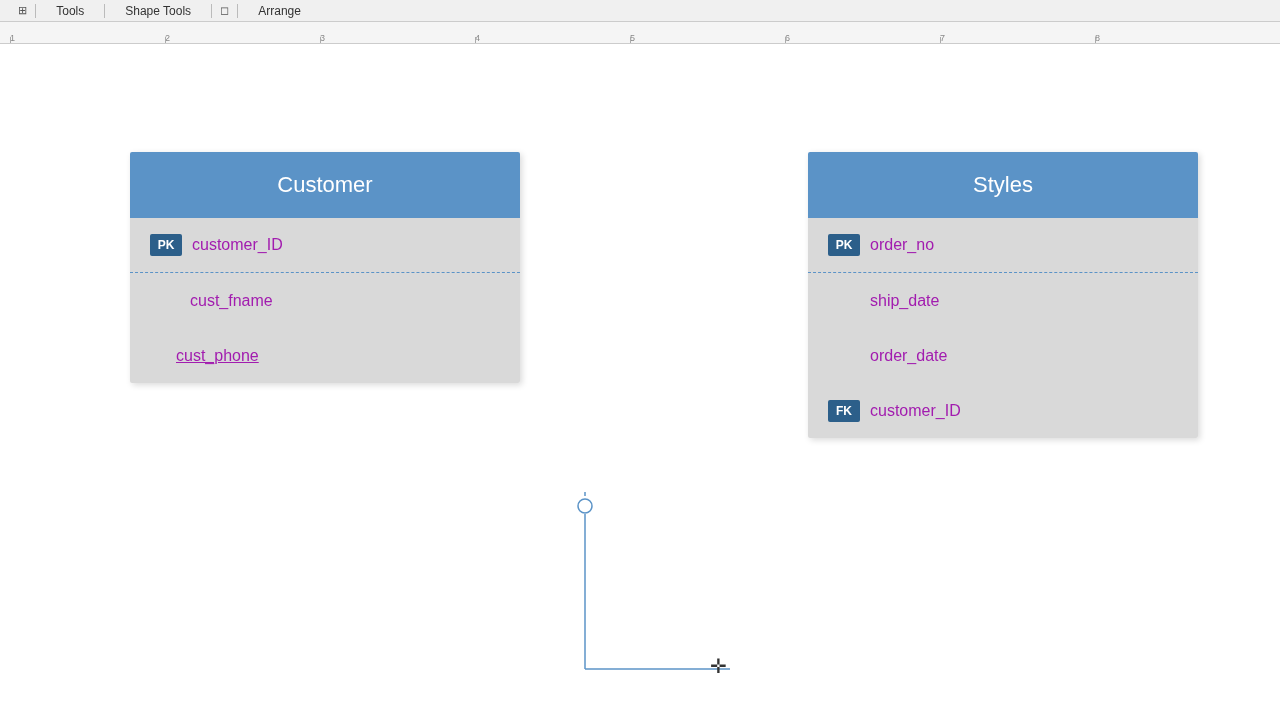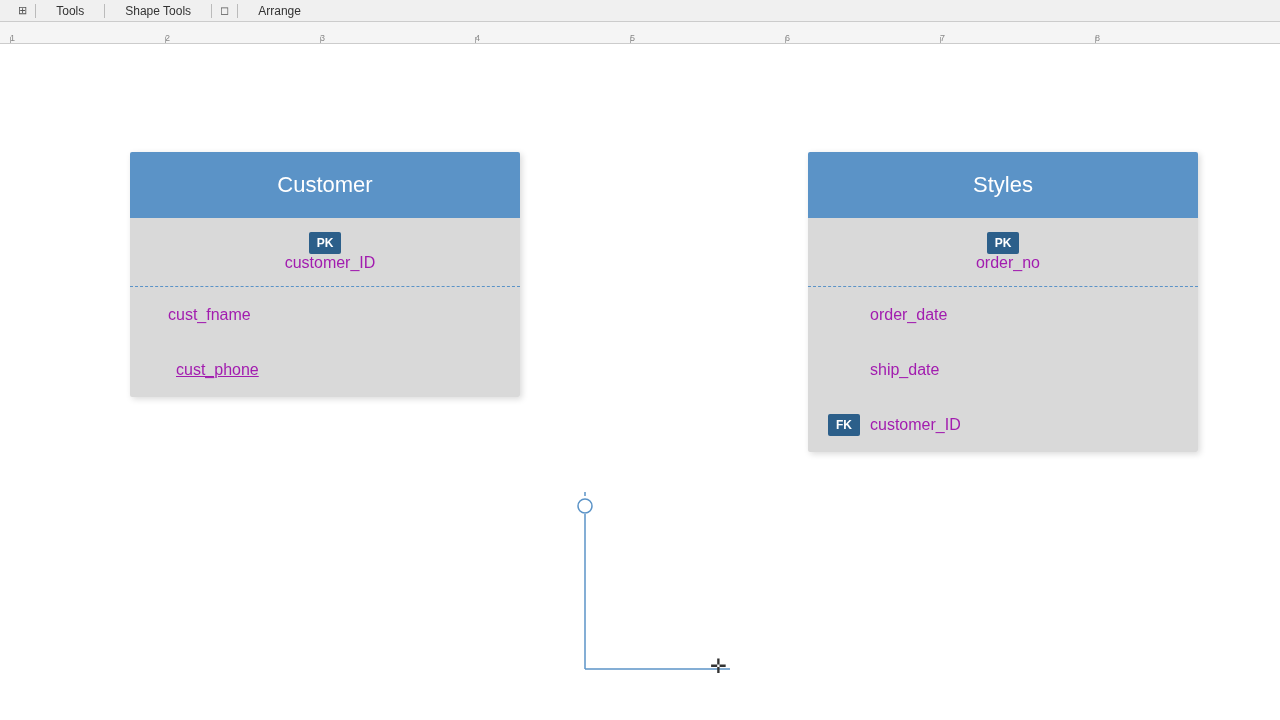--- a/index.html
+++ b/index.html
@@ -109,21 +109,20 @@
     .er-row {
       display: flex;
       align-items: center;
       padding: 14px 20px;
       min-height: 55px;
       position: relative;
     }
 
     .er-row.pk-row {
       border-bottom: 1px dashed #5b93c7;
-      flex-direction: column;
     }
 
     .er-row-label {
       color: #a21caf;
       font-size: 16px;
       margin-left: 10px;
     }
 
     .key-badge {
       background: #2c5f8a;
@@ -181,21 +180,21 @@
       <span>Customer</span>
     </div>
     <div class="er-table-body">
 
       <div class="er-row pk-row">
         <span class="key-badge">PK</span>
         <span class="er-row-label">customer_ID</span>
       </div>
 
       <div class="er-row">
-        <span class="er-row-label" style="margin-left:18px;">cust_fname</span>
+        <span class="er-row-label" style="margin-left:40px;">cust_fname</span>
       </div>
 
 
       <div class="er-row">
         <span class="er-row-label" style="margin-left:26px;text-decoration:underline;">cust_phone</span>
       </div>
     </div>
   </div>
 
   <div class="er-table" style="left:808px; top:108px; width:390px;">
@@ -203,25 +202,25 @@
       <span>Styles</span>
     </div>
     <div class="er-table-body">
 
       <div class="er-row pk-row">
         <span class="key-badge">PK</span>
         <span class="er-row-label">order_no</span>
       </div>
 
       <div class="er-row">
+        <span class="er-row-label" style="margin-left:42px;">ship_date</span>
+      </div>
+
+      <div class="er-row">
         <span class="er-row-label" style="margin-left:42px;">order_date</span>
-      </div>
-
-      <div class="er-row">
-        <span class="er-row-label" style="margin-left:42px;">ship_date</span>
       </div>
 
       <div class="er-row">
         <span class="key-badge">FK</span>
         <span class="er-row-label">customer_ID</span>
       </div>
     </div>
   </div>
 
   <svg class="connector-svg">

